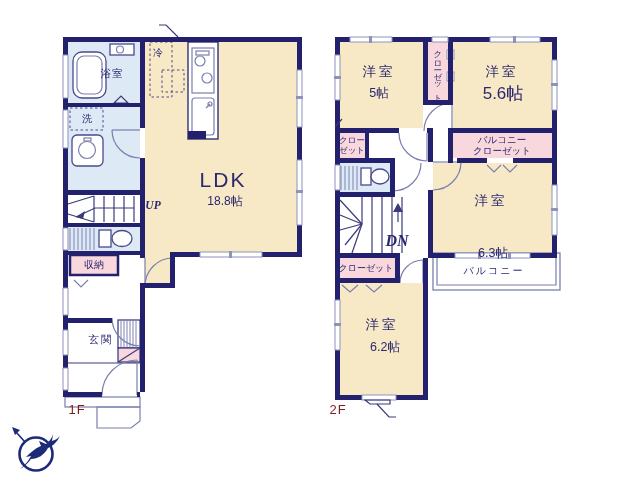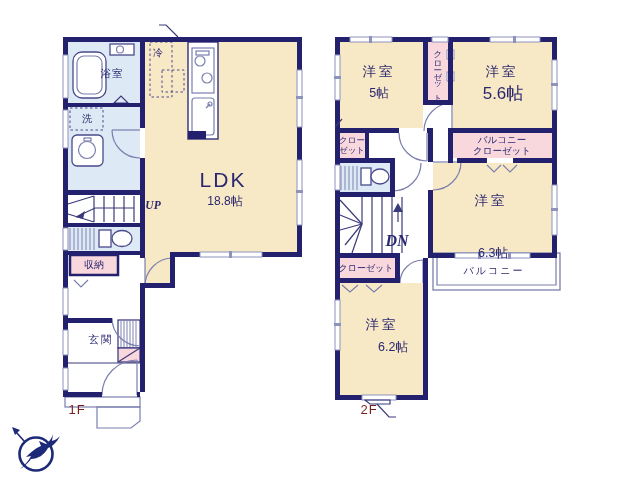--- a/index.html
+++ b/index.html
@@ -309,25 +309,25 @@
 <span class="lbl" style="left:101px;top:339px;font-size:10.5px;letter-spacing:2px;text-align:center;">玄関</span>
 <span class="lbl floor-lbl" style="left:77px;top:409px;font-size:13px;">1F</span>
 
 <span class="lbl" style="left:379px;top:72px;font-size:13.5px;letter-spacing:3px;">洋室</span>
 <span class="lbl" style="left:379px;top:93px;font-size:12.5px;">5帖</span>
 <span class="lbl" style="left:502px;top:72px;font-size:13.5px;letter-spacing:3px;">洋室</span>
 <span class="lbl" style="left:503px;top:93px;font-size:17px;">5.6帖</span>
 <span class="lbl" style="left:491px;top:201px;font-size:13.5px;letter-spacing:3px;">洋室</span>
 <span class="lbl" style="left:493px;top:221px;font-size:12.5px;margin-top:32px;">6.3帖</span>
 <span class="lbl" style="left:382px;top:325px;font-size:13.5px;letter-spacing:3px;">洋室</span>
-<span class="lbl" style="left:385px;top:347px;font-size:12.5px;margin-left:8px;">6.2帖</span>
+<span class="lbl" style="left:385px;top:347px;font-size:12.5px;">6.2帖</span>
 <span class="lbl v" style="left:438px;top:71px;font-size:8.5px;">クローゼット</span>
 <span class="lbl" style="left:352px;top:140px;font-size:8.5px;">クロー</span>
 <span class="lbl" style="left:352px;top:150px;font-size:8.5px;">ゼット</span>
 <span class="lbl" style="left:502px;top:140px;font-size:9.5px;">バルコニー</span>
 <span class="lbl" style="left:502px;top:151px;font-size:9.5px;">クローゼット</span>
 <span class="lbl" style="left:366px;top:268px;font-size:9px;">クローゼット</span>
 <span class="lbl" style="left:494px;top:271px;font-size:10px;letter-spacing:2px;">バルコニー</span>
 <span class="lbl serif-i" style="left:397px;top:241px;font-size:16px;">DN</span>
-<span class="lbl floor-lbl" style="left:338px;top:409px;font-size:13px;margin-left:31px;">2F</span>
+<span class="lbl floor-lbl" style="left:338px;top:409px;font-size:13px;">2F</span>
 
 
 </div>
 
 </body></html>

